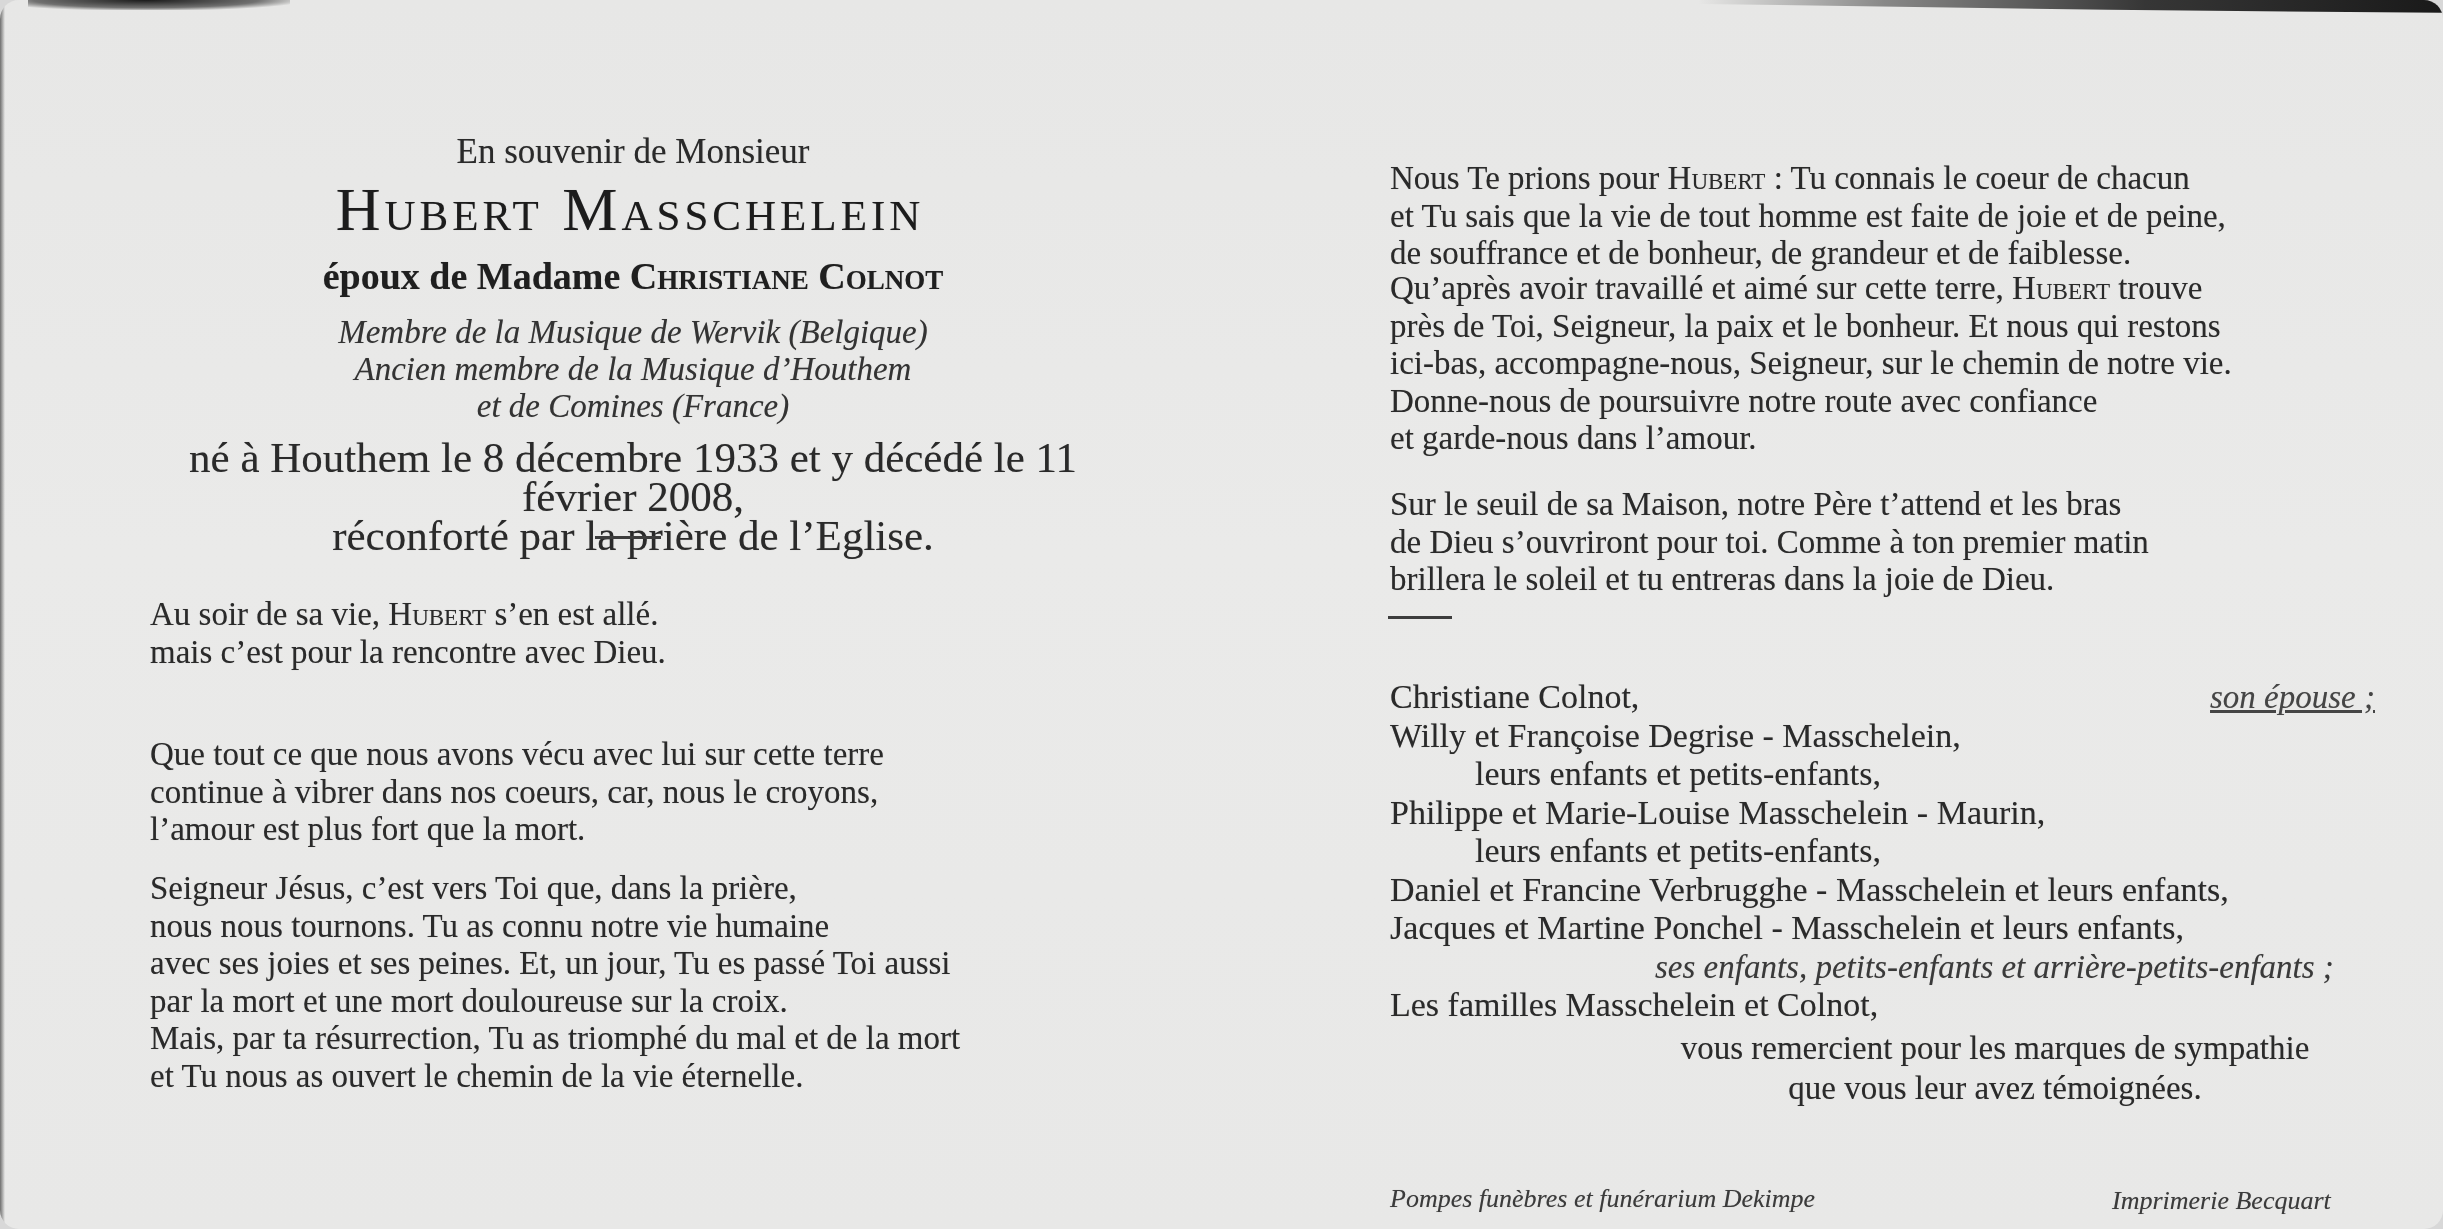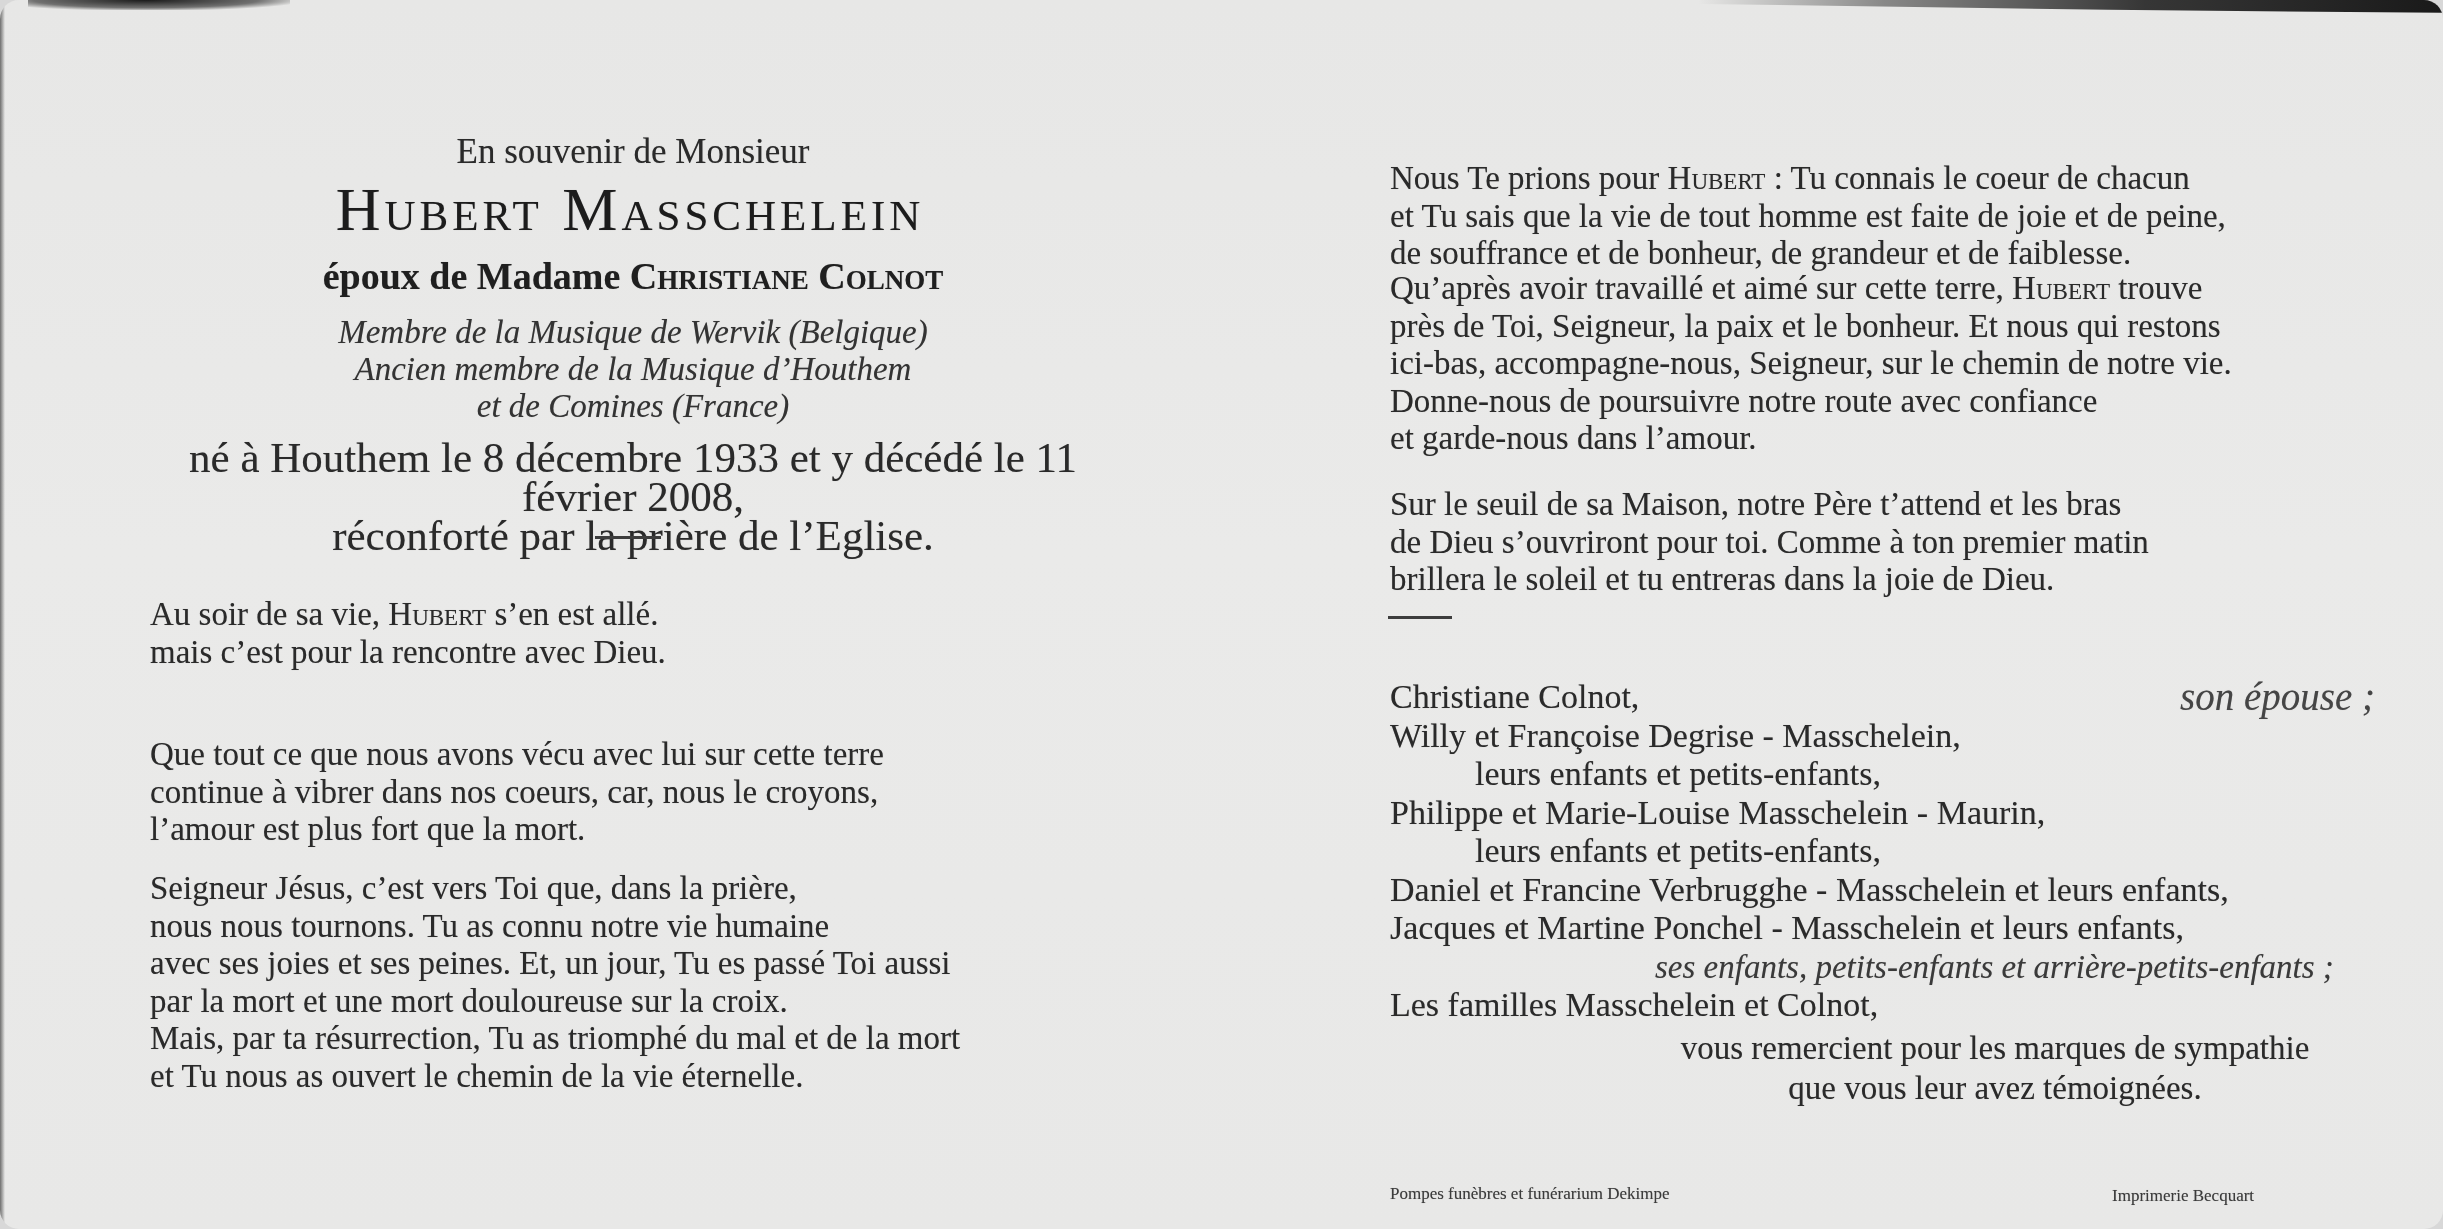--- a/index.html
+++ b/index.html
@@ -33,27 +33,27 @@
   .p-right1 { left:1390px; top:128px; width:1020px;margin-top:32px; }
   .p-right2 { left:1390px; top:270px; width:1020px; }
   .p-right3 { left:1390px; top:486px; width:1020px; }
 
   .divider { border-top: 3px solid #3d3d3d; height:0; }
   .div-left  { left:595px;  top:536px; width:66px; }
   .div-right { left:1388px; top:616px; width:64px; }
 
   .family { left:1390px; top:658px; width:985px; font-size:34px; line-height:38.5px;margin-top:20px; }
   .family .row1 { position:relative; }
-  .family .relation { position:absolute; right:0; top:0; font-style:italic; color:#454545; font-size:39px; }
+  .family .relation { position:absolute; right:0; top:0; font-style:italic; color:#454545; font-size:33px;text-decoration:underline; }
   .indent1 { padding-left:85px; }
   .indent2 { padding-left:265px; font-size:33px; color:#3a3a3a; }
 
   .thanks { left:1625px; top:1028px; width:740px; font-size:33px; line-height:40px; text-align:center; }
 
-  .credit { font-size:17px; color:#3b3b3b; }
+  .credit { font-size:26px; color:#3b3b3b;font-style:italic; }
   .credit-left  { left:1390px; top:1184px; }
   .credit-right { left:2112px; top:1186px; }
 
   
   .edge-left {
     left:0; top:0; width:5px; height:1229px;
     background: linear-gradient(90deg, rgba(45,45,45,0.65), rgba(45,45,45,0));
   }
   .smudge-tl {
     left:28px; top:0; width:262px; height:10px;

